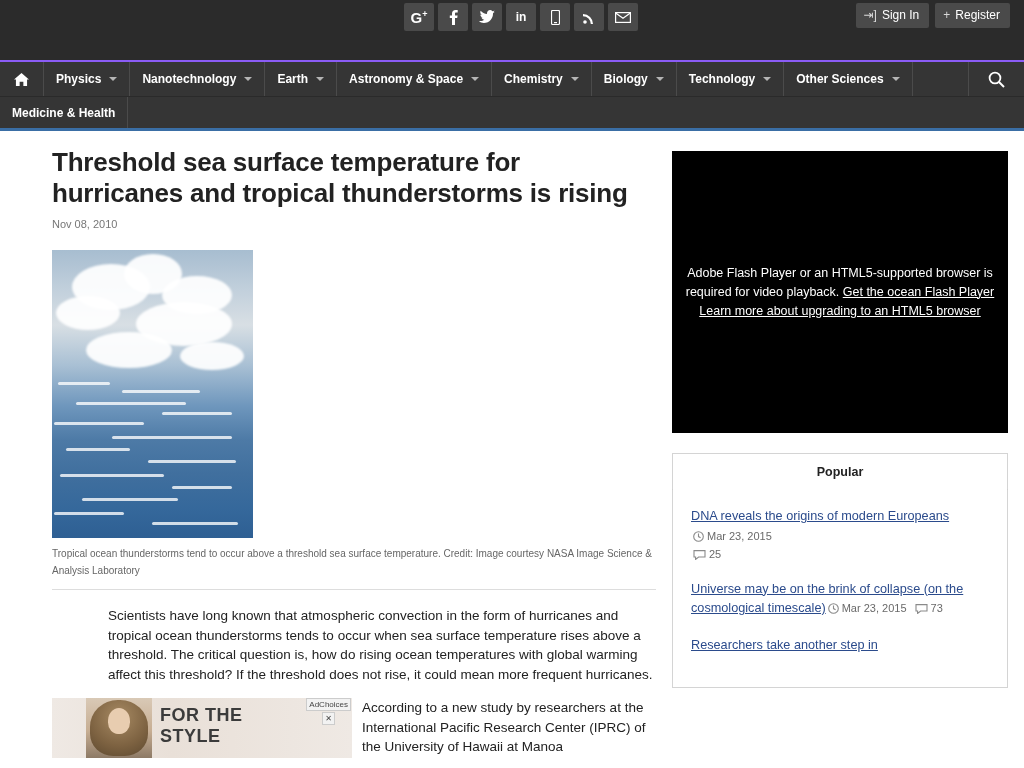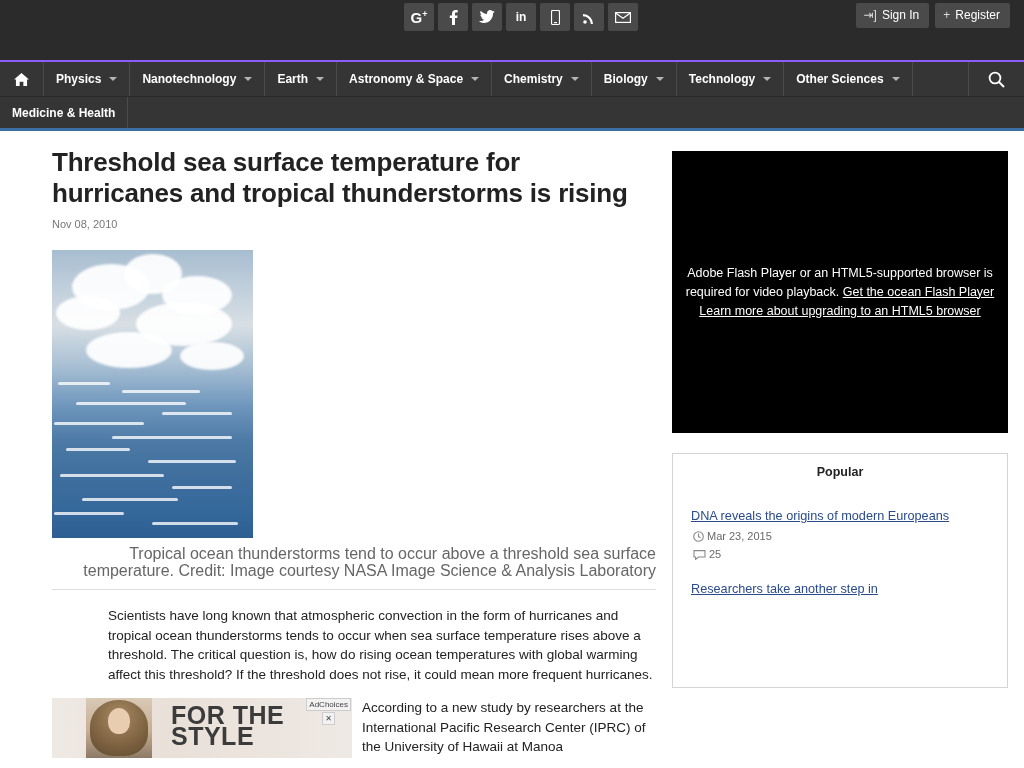--- a/index.html
+++ b/index.html
@@ -164,28 +164,27 @@
   }
   .streak {
     position: absolute;
     height: 3px;
     background: rgba(255,255,255,0.78);
     border-radius: 2px;
   }
 
   .caption {
     clear: none;
-    font-size: 16px;
+    font-size: 10px;
     line-height: 17px;
     color: #666666;
     padding-top: 9px;
     border-bottom: 1px solid #dddddd;
     padding-bottom: 10px;
     margin-top: 0;
-    text-align: right;
   }
   .caption-wrap { padding-top: 306px; }
 
   .body-text {
     margin-left: 56px;
     font-size: 13.5px;
     line-height: 19.5px;
     color: #222222;
     padding-top: 16px;
   }
@@ -213,24 +212,24 @@
     background: radial-gradient(circle at 50% 30%, #a78a63 0%, #7d6241 60%, #5c482f 100%);
     border-radius: 48% 48% 40% 40%;
   }
   .ad-face {
     position: absolute; left: 56px; top: 10px;
     width: 22px; height: 26px;
     background: #e8cdb0;
     border-radius: 50% 50% 45% 45%;
   }
   .ad-text {
-    position: absolute; left: 119px; top: 7px;
+    position: absolute; left: 108px; top: 7px;
     color: #3b3b3b;
     font-weight: bold;
-    font-size: 25px;
+    font-size: 18px;
     line-height: 21px;
     letter-spacing: 0.5px;
   }
   .ad-choice {
     position: absolute; right: 1px; top: 0;
     display: flex; gap: 1px;
     align-items: center;
     flex-direction: column;
   }
   .ad-choice .adx {
@@ -511,20 +510,28 @@
                 <circle cx="5.5" cy="5.5" r="4.8" fill="none" stroke="#8a8a8a" stroke-width="1.1"></circle>
                 <path d="M5.5 2.6V5.6L7.6 6.8" fill="none" stroke="#8a8a8a" stroke-width="1.1"></path>
               </svg></span><span>Mar 23, 2015</span></span>
         <div class="pop-comments">
           <span class="meta-ico"><svg width="13" height="10" viewBox="0 0 13 10">
                 <path d="M1 .6h11v6.4H5.6L2.6 9.4V7H1z" fill="none" stroke="#8a8a8a" stroke-width="1.1"></path>
               </svg></span><span>25</span>
         </div>
       </div>
 
+      <div class="pop-item">
+        <a href="#" class="pop-link">Universe may be on the brink of collapse (on the cosmological timescale)</a><span class="pop-meta"><span class="meta-ico"><svg width="11" height="11" viewBox="0 0 11 11">
+                <circle cx="5.5" cy="5.5" r="4.8" fill="none" stroke="#8a8a8a" stroke-width="1.1"></circle>
+                <path d="M5.5 2.6V5.6L7.6 6.8" fill="none" stroke="#8a8a8a" stroke-width="1.1"></path>
+              </svg></span><span>Mar 23, 2015</span><span class="meta-ico" style="margin-left:8px;"><svg width="13" height="10" viewBox="0 0 13 10">
+                <path d="M1 .6h11v6.4H5.6L2.6 9.4V7H1z" fill="none" stroke="#8a8a8a" stroke-width="1.1"></path>
+              </svg></span><span>73</span></span>
+      </div>
 
       <div class="pop-item">
         <a href="#" class="pop-link">Researchers take another step in</a>
       </div>
 
     </div>
   </div>
 </div>
 
 </body></html>

